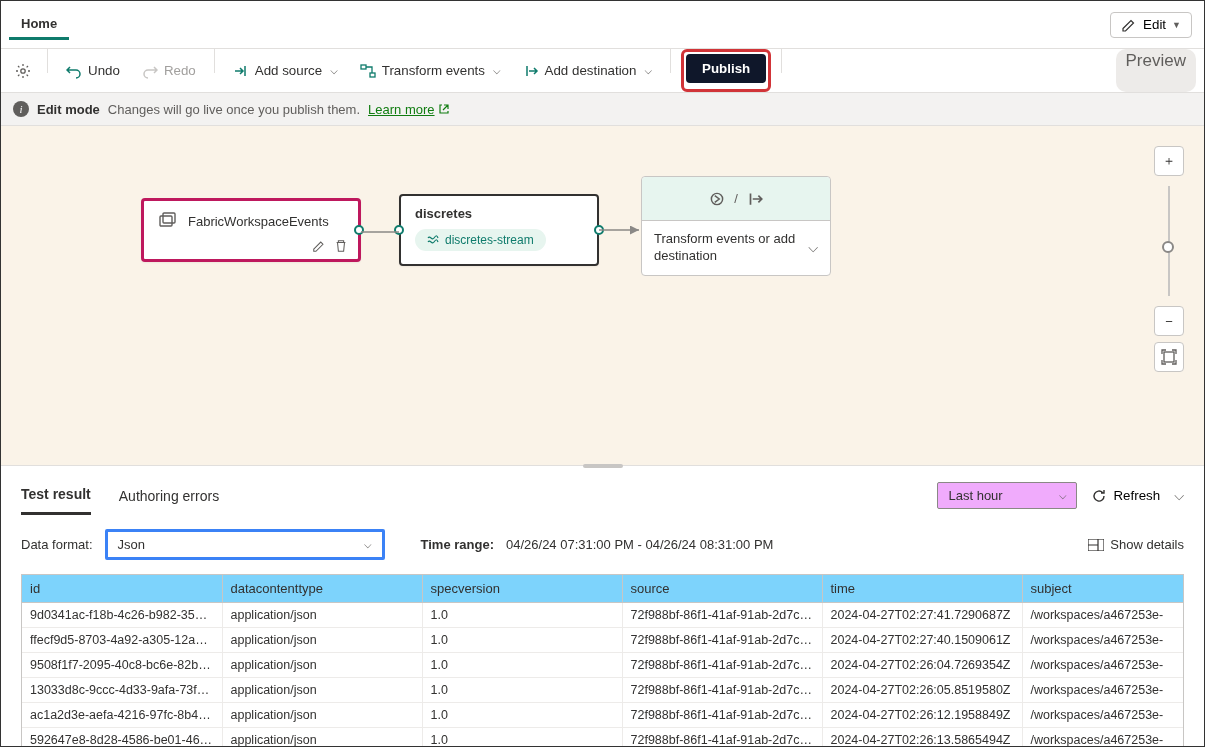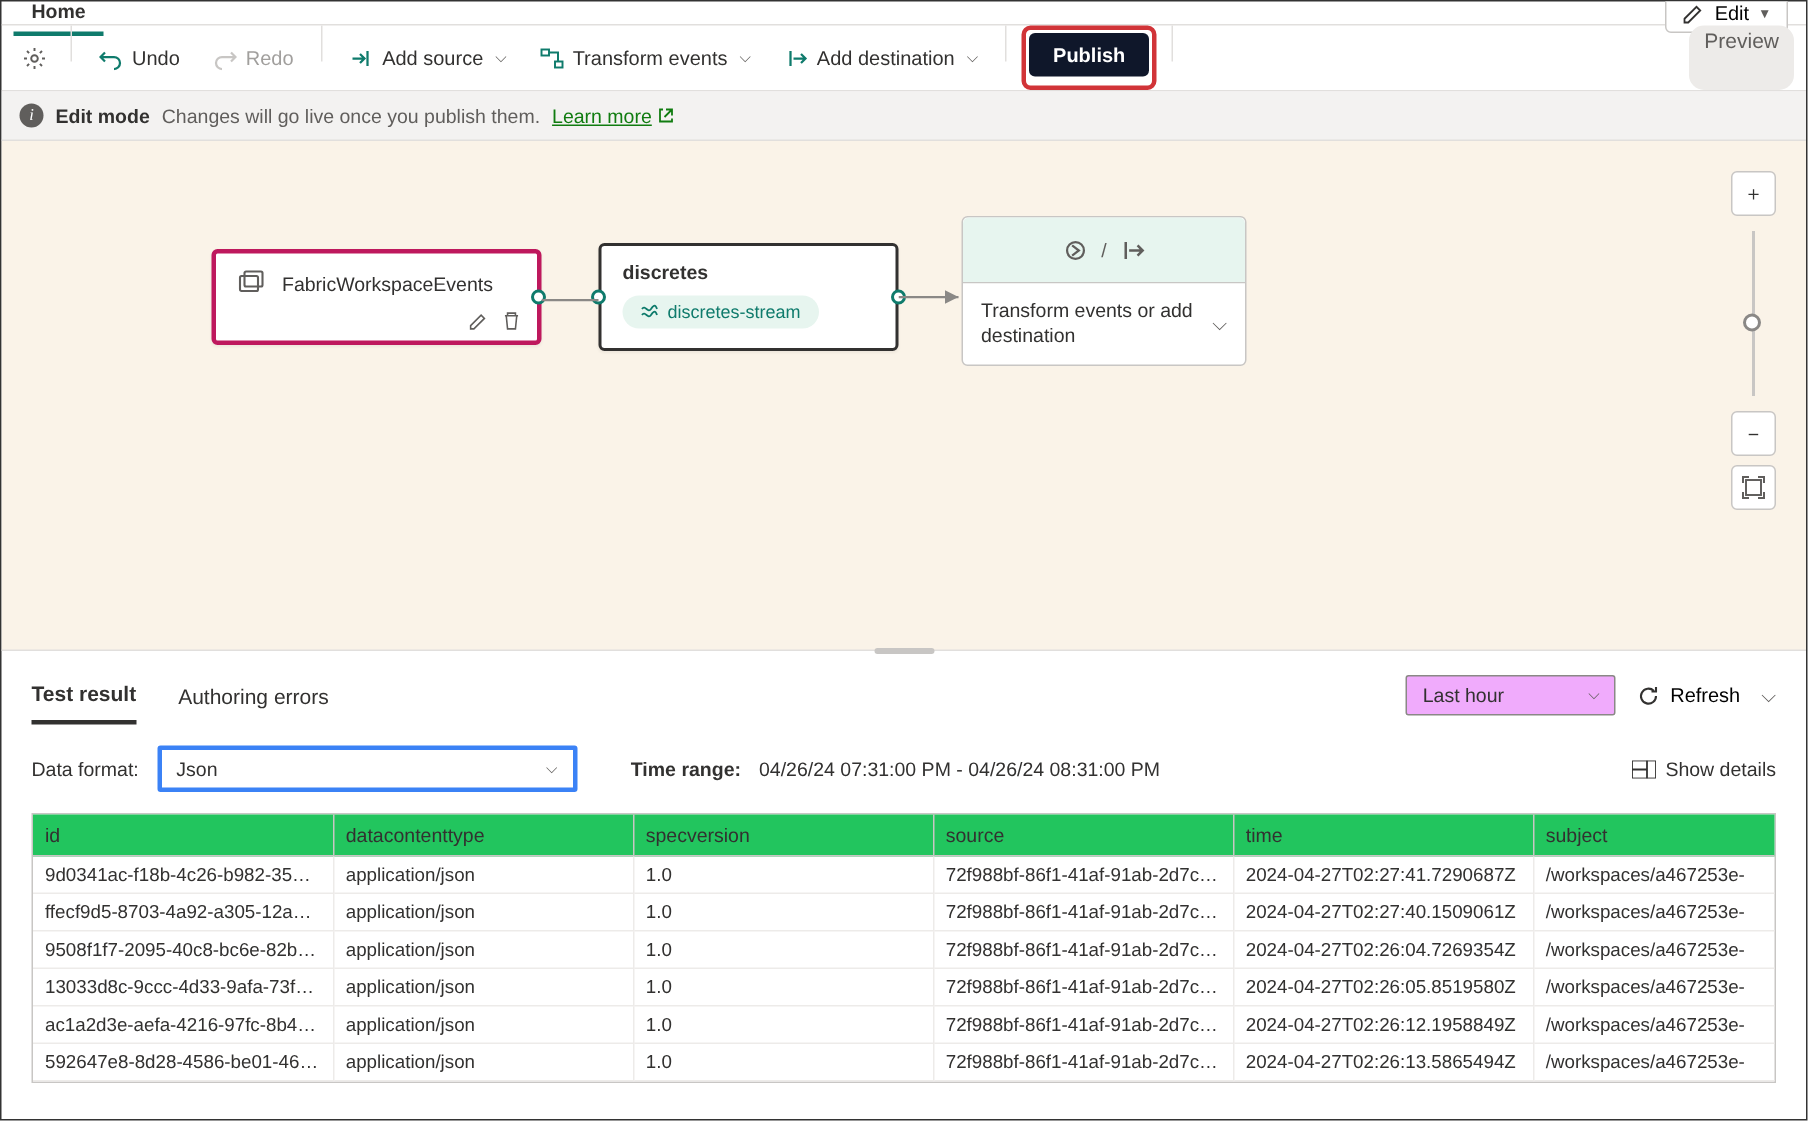--- a/index.html
+++ b/index.html
@@ -1,28 +1,28 @@
 <!DOCTYPE html>
 <html><head>
 <meta charset="utf-8">
 <style>
   * { box-sizing: border-box; margin: 0; padding: 0; }
   body { font-family: "Segoe UI", -apple-system, sans-serif; font-size: 13px; color: #323130; background: #fff; width: 1205px; height: 747px; overflow: hidden; border: 1px solid #333; }
-  .top-tabs { display: flex; align-items: center; height: 16px; border-bottom: 1px solid #e1dfdd; padding: 0 8px; }
+  .top-tabs { display: flex; align-items: center; height: 48px; border-bottom: 1px solid #e1dfdd; padding: 0 8px; }
   .top-tab { padding: 6px 12px; font-weight: 600; border-bottom: 3px solid #0f7b6c; color: #323130; }
   .edit-btn { margin-left: auto; border: 1px solid #c8c6c4; border-radius: 4px; padding: 4px 10px; display: flex; align-items: center; gap: 6px; background: #fff; cursor: pointer; margin-right: 4px;}
   .toolbar { display: flex; height: 44px; border-bottom: 1px solid #e1dfdd; padding: 0 8px; gap: 6px; }
   .tb-icon-btn { background: none; border: none; padding: 6px; cursor: pointer; display: flex; align-items: center; }
   .vdiv { width: 1px; height: 24px; background: #e1dfdd; margin: 0 4px; }
   .tb-btn { background: none; border: none; padding: 6px 8px; display: flex; align-items: center; gap: 6px; cursor: pointer; color: #323130; border-radius: 4px; }
   .tb-btn.disabled { color: #a19f9d; cursor: default; }
   .chev { font-size: 10px; color: #605e5c; margin-left: 2px; }
   .publish-btn { background: #0f172a; color: #fff; border: none; padding: 7px 16px; border-radius: 4px; font-weight: 600; cursor: pointer; }
   .publish-highlight { border: 3px solid #d13438; border-radius: 6px; padding: 2px; }
-  .preview-badge { margin-left: auto; background: #edebe9; color: #605e5c; border-radius: 10px; padding: 2px 10px; font-size: 14px; }
+  .preview-badge { margin-left: auto; background: #edebe9; color: #605e5c; border-radius: 10px; padding: 2px 10px; font-size: 17px; }
   .info-bar { display: flex; align-items: center; gap: 8px; background: #f3f2f1; padding: 8px 12px; border-bottom: 1px solid #e1dfdd; }
   .info-bar .mode { font-weight: 600; }
   .info-bar .msg { color: #605e5c; }
   .info-bar .learn { color: #107c10; text-decoration: underline; display: inline-flex; align-items: center; gap: 3px;}
   .canvas { position: relative; height: 340px; background: #faf3e8; border-bottom: 1px solid #e1dfdd; overflow: hidden; }
   .node { position: absolute; background: #fff; border: 3px solid #be185d; border-radius: 4px; padding: 10px 14px; box-shadow: 0 1px 2px rgba(0,0,0,0.05); }
   .node.selected { border: 2px solid #323130; }
   .node-title { font-weight: 400; color: #323130; }
   .node-actions { position: absolute; bottom: 6px; right: 10px; display: flex; gap: 8px; color: #605e5c; }
   .port { width: 10px; height: 10px; border: 2px solid #0f7b6c; background: #fff; border-radius: 50%; position: absolute; }
@@ -43,21 +43,21 @@
   .panel-right { margin-left: auto; display: flex; align-items: center; gap: 14px; }
   .time-dd { border: 1px solid #8a8886; border-radius: 2px; padding: 5px 10px; min-width: 140px; display: flex; justify-content: space-between; align-items: center; background: #f0abfc; cursor: pointer;}
   .refresh-btn { display: flex; align-items: center; gap: 6px; cursor: pointer; background:none; border:none; }
   .filter-row { display: flex; align-items: center; padding: 14px 20px 10px; gap: 12px; }
   .dd { border: 3px solid #3b82f6; border-radius: 2px; padding: 5px 10px; min-width: 280px; display: flex; justify-content: space-between; align-items: center; background: #fff; cursor: pointer;}
   .time-range-label { font-weight: 600; margin-left: 24px;}
   .time-range-val { color: #323130; }
   .show-details { margin-left: auto; display: flex; align-items: center; gap: 6px; cursor: pointer; }
   .table-wrap { margin: 4px 20px 0; border: 1px solid #c8c6c4; }
   table { width: 100%; border-collapse: collapse; table-layout: fixed;}
-  th { background: #22c55e; text-align: left; font-weight: 400; padding: 6px 8px; border-right: 1px solid #c8c6c4; border-bottom: 1px solid #c8c6c4; font-size: 13px;}
+  th { background: #7dd3fc; text-align: left; font-weight: 400; padding: 6px 8px; border-right: 1px solid #c8c6c4; border-bottom: 1px solid #c8c6c4; font-size: 13px;}
   td { padding: 5px 8px; border-right: 1px solid #edebe9; border-bottom: 1px solid #edebe9; font-size: 12.5px; white-space: nowrap; overflow: hidden; text-overflow: ellipsis;}
   th:last-child, td:last-child { border-right: none; }
   .info-icon { width: 16px; height: 16px; border-radius: 50%; background: #605e5c; color: #fff; display: inline-flex; align-items: center; justify-content: center; font-size: 11px; font-style: italic; font-family: serif;}
   .ssvg { width: 16px; height: 16px; }
 </style>
 </head>
 <body>
 
 <div class="top-tabs">
   <div class="top-tab">Home</div>

